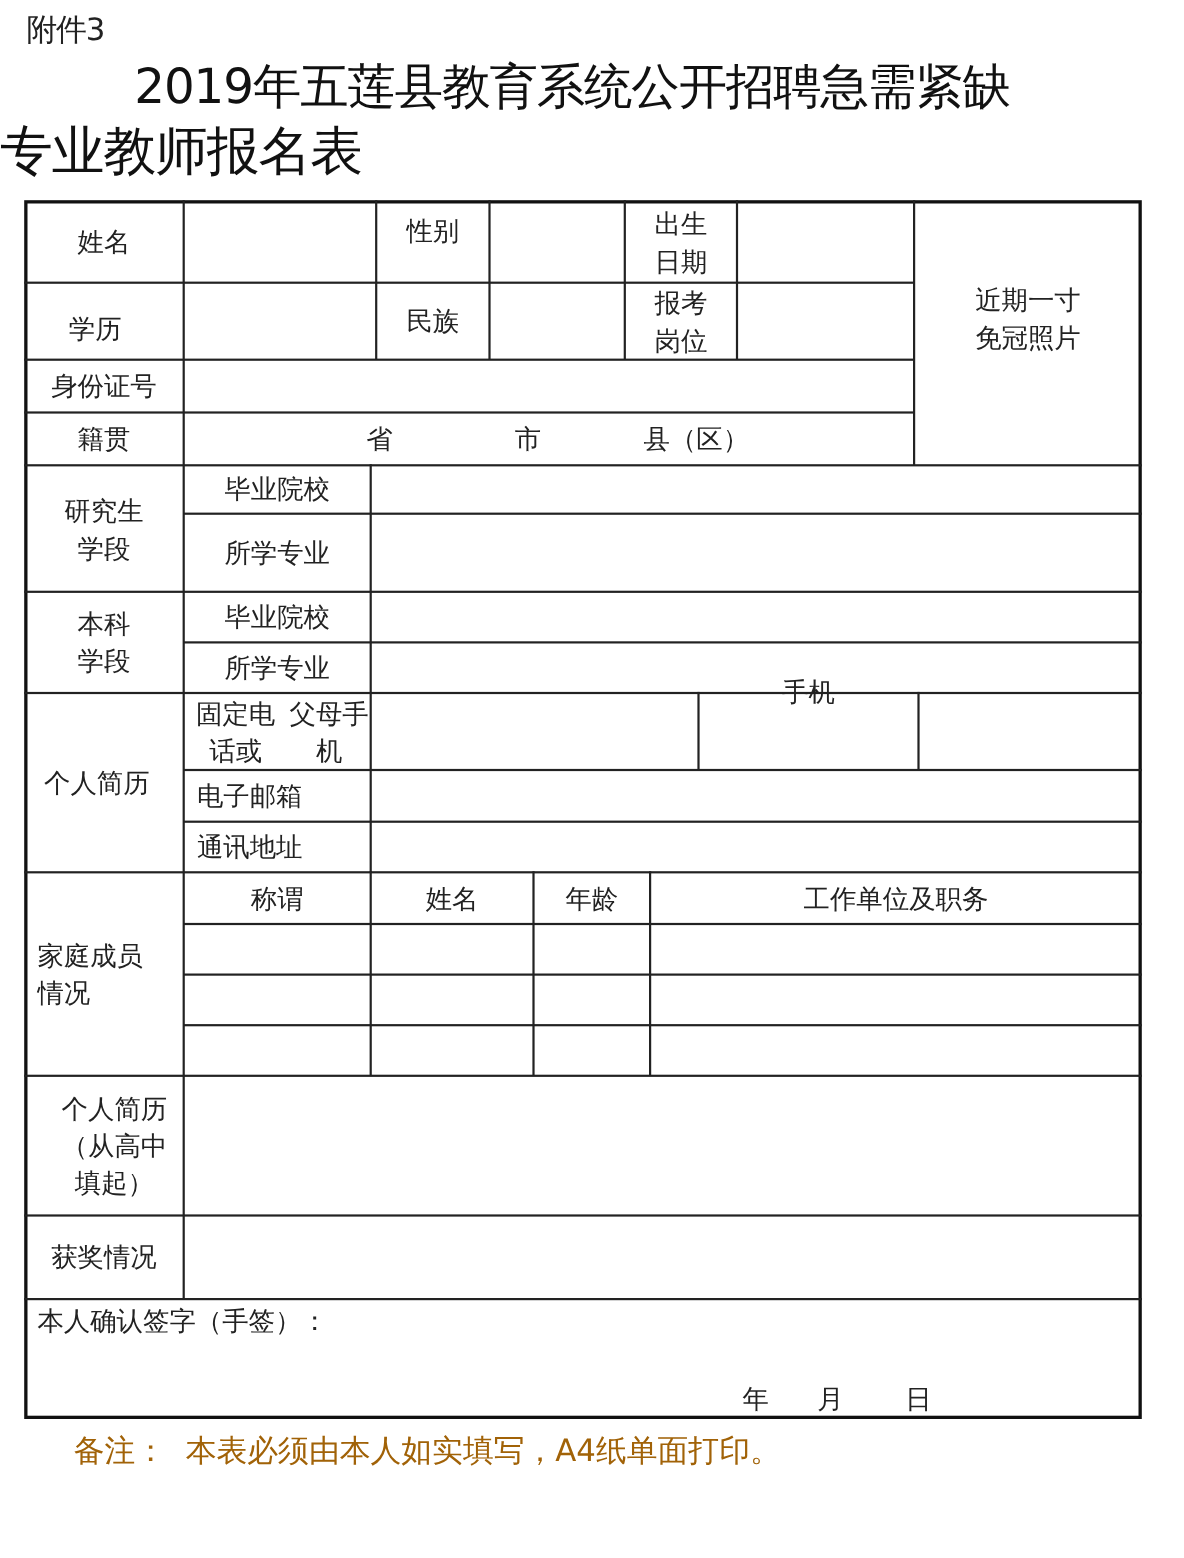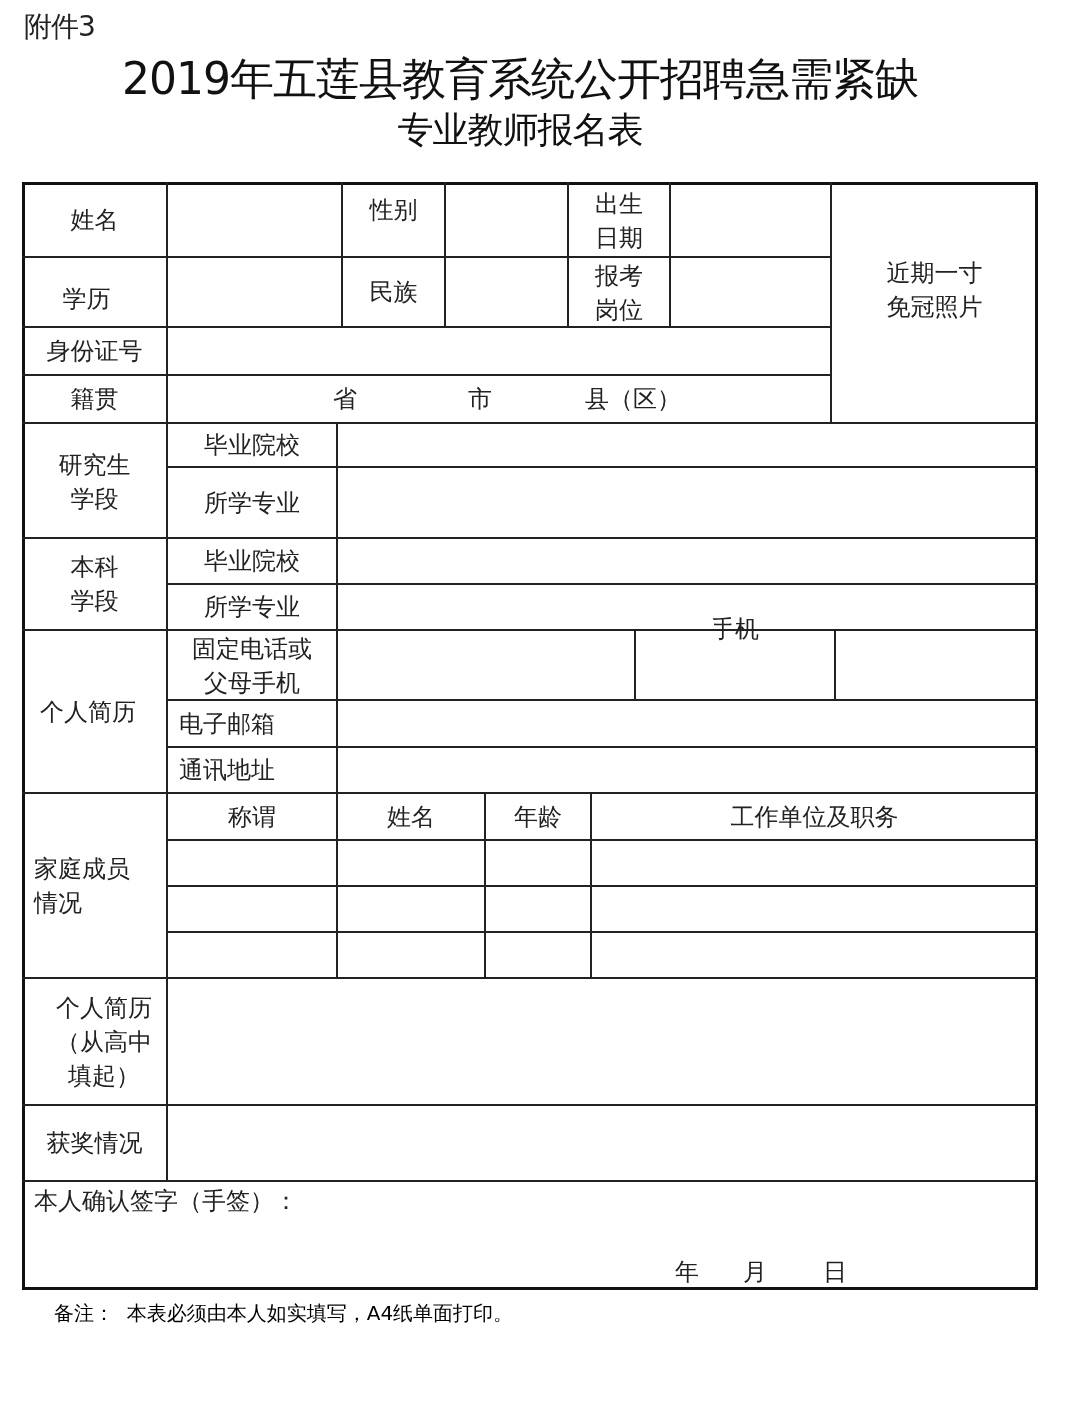--- a/index.html
+++ b/index.html
@@ -1,29 +1,29 @@
 <!DOCTYPE html>
 <html><head>
 <meta charset="utf-8">
 <style>
   html, body { margin:0; padding:0; background:#ffffff; }
   body { width:1076px; height:1416px; position:relative; overflow:hidden;
          font-family:"DejaVu Sans", "Liberation Sans", sans-serif; color:#222; }
   .abs { position:absolute; }
   .attach { left:24px; top:8px; font-size:28px; color:#222; letter-spacing:-1px; }
   .title1 { left:0; width:1040px; top:50px; text-align:center; font-size:44px; color:#111; letter-spacing:-1px; }
-  .title2 { left:0; width:1040px; top:106px; text-align:center; font-size:36px; color:#111; letter-spacing:-1px; }
+  .title2 { left:0; width:1040px; top:106px; font-size:48px; color:#111; letter-spacing:-1px; }
   .hl { position:absolute; height:0; border-top:2px solid #222; }
   .vl { position:absolute; width:0; border-left:2px solid #222; }
   .outer { position:absolute; left:22px; top:182px; width:1016px; height:1108px; border:3px solid #111; box-sizing:border-box; }
   .cell { position:absolute; display:flex; align-items:center; justify-content:center; text-align:center;
           font-size:24px; line-height:34px; color:#222; }
   .cell.left { justify-content:flex-start; padding-left:12px; text-align:left; box-sizing:border-box; }
   .field { position:absolute; }
-  .note { left:54px; top:1300px; font-size:20px; color:#000000; }
+  .note { left:67px; top:1300px; font-size:28px; color:#a16207; }
 </style>
 </head>
 <body>
 
 <div class="abs attach">附件3</div>
 <div class="abs title1">2019年五莲县教育系统公开招聘急需紧缺</div>
 <div class="abs title2">专业教师报名表</div>
 
 <div class="outer"></div>
 
@@ -107,21 +107,21 @@
 <div class="cell" style="left:22px;top:548px;width:145px;height:72px;flex-direction:column">
   <span>本科</span>
   <span>学段</span>
 </div>
 <div class="cell" style="left:167px;top:538px;width:170px;height:46px">毕业院校</div>
 <div class="field" style="left:338px;top:539px;width:698px;height:44px"></div>
 <div class="cell" style="left:167px;top:584px;width:170px;height:46px">所学专业</div>
 <div class="field" style="left:338px;top:585px;width:698px;height:44px"></div>
 
 <div class="cell" style="left:22px;top:630px;width:132px;height:163px">个人简历</div>
-<div class="cell" style="left:167px;top:632px;width:170px;height:68px;flex-direction:column">
+<div class="cell" style="left:167px;top:632px;width:170px;height:68px;flex-direction:row">
   <span>固定电话或</span>
   <span>父母手机</span>
 </div>
 <div class="field" style="left:338px;top:631px;width:295px;height:68px"></div>
 <div class="cell" style="left:635px;top:594px;width:200px;height:70px">手机</div>
 <div class="field" style="left:836px;top:631px;width:200px;height:68px"></div>
 <div class="cell left" style="left:167px;top:700px;width:170px;height:47px">电子邮箱</div>
 <div class="field" style="left:338px;top:701px;width:698px;height:45px"></div>
 <div class="cell left" style="left:167px;top:747px;width:204px;height:46px">通讯地址</div>
 <div class="field" style="left:338px;top:748px;width:698px;height:44px"></div>

